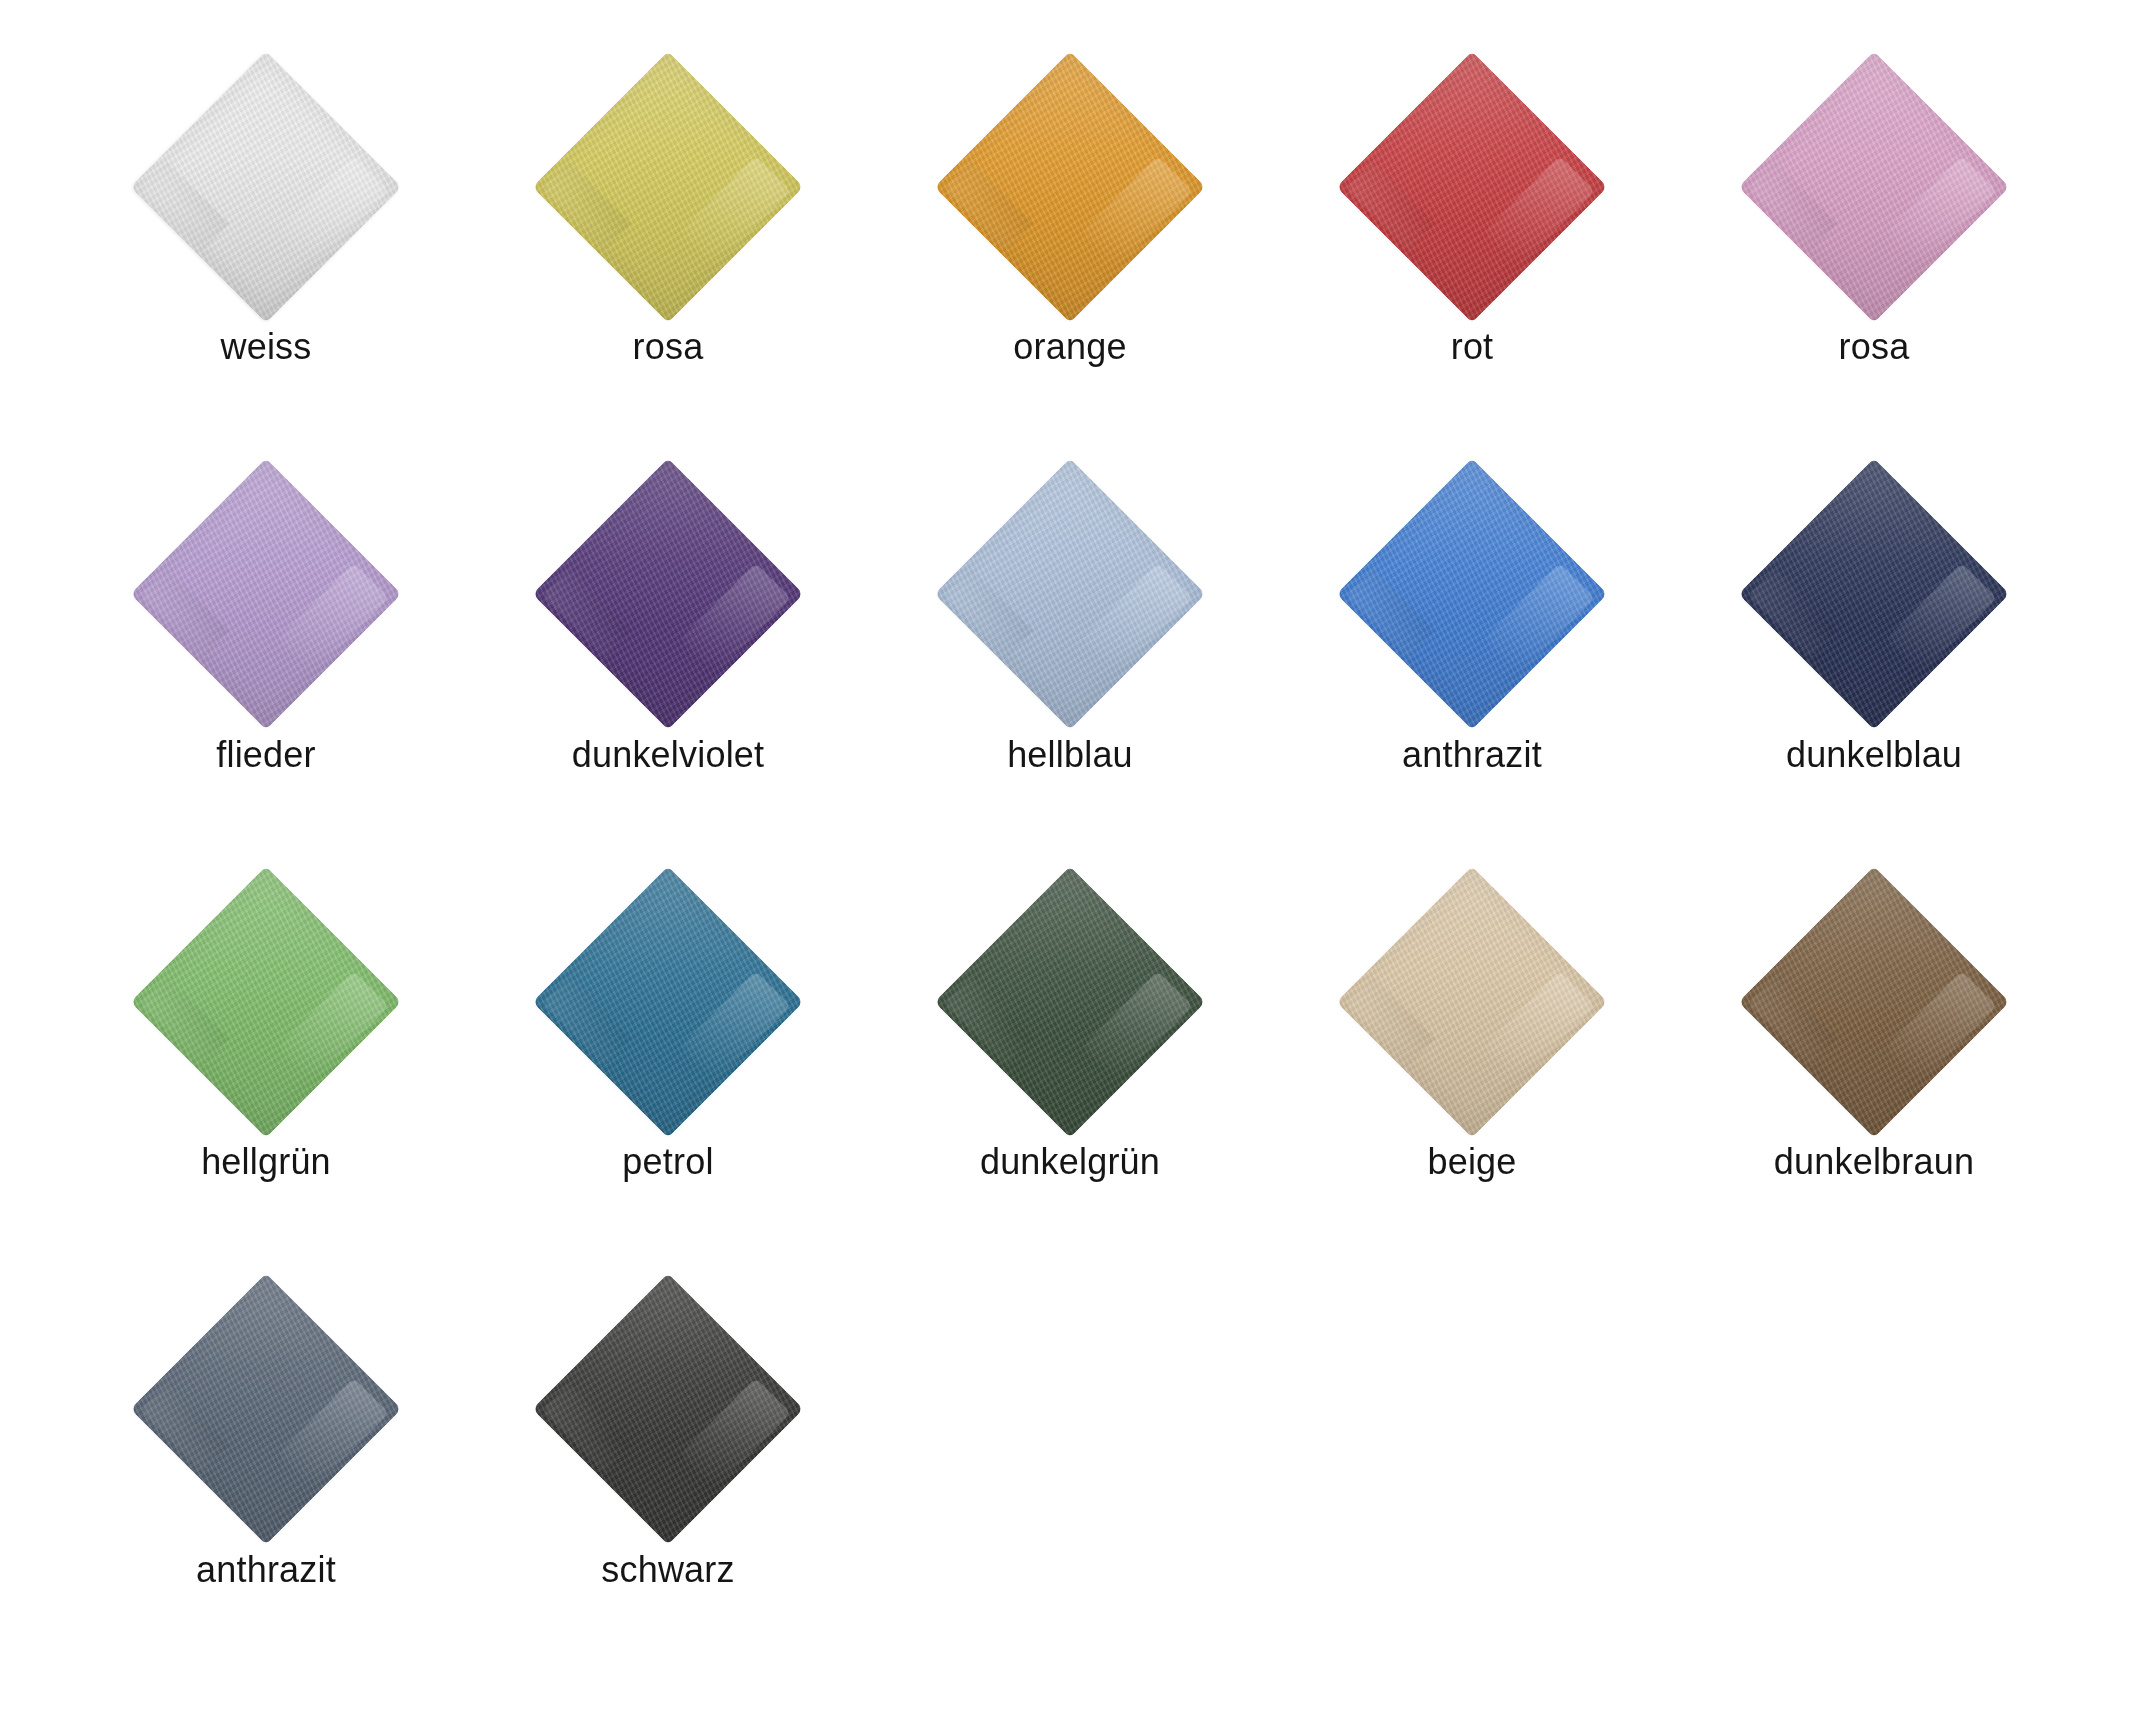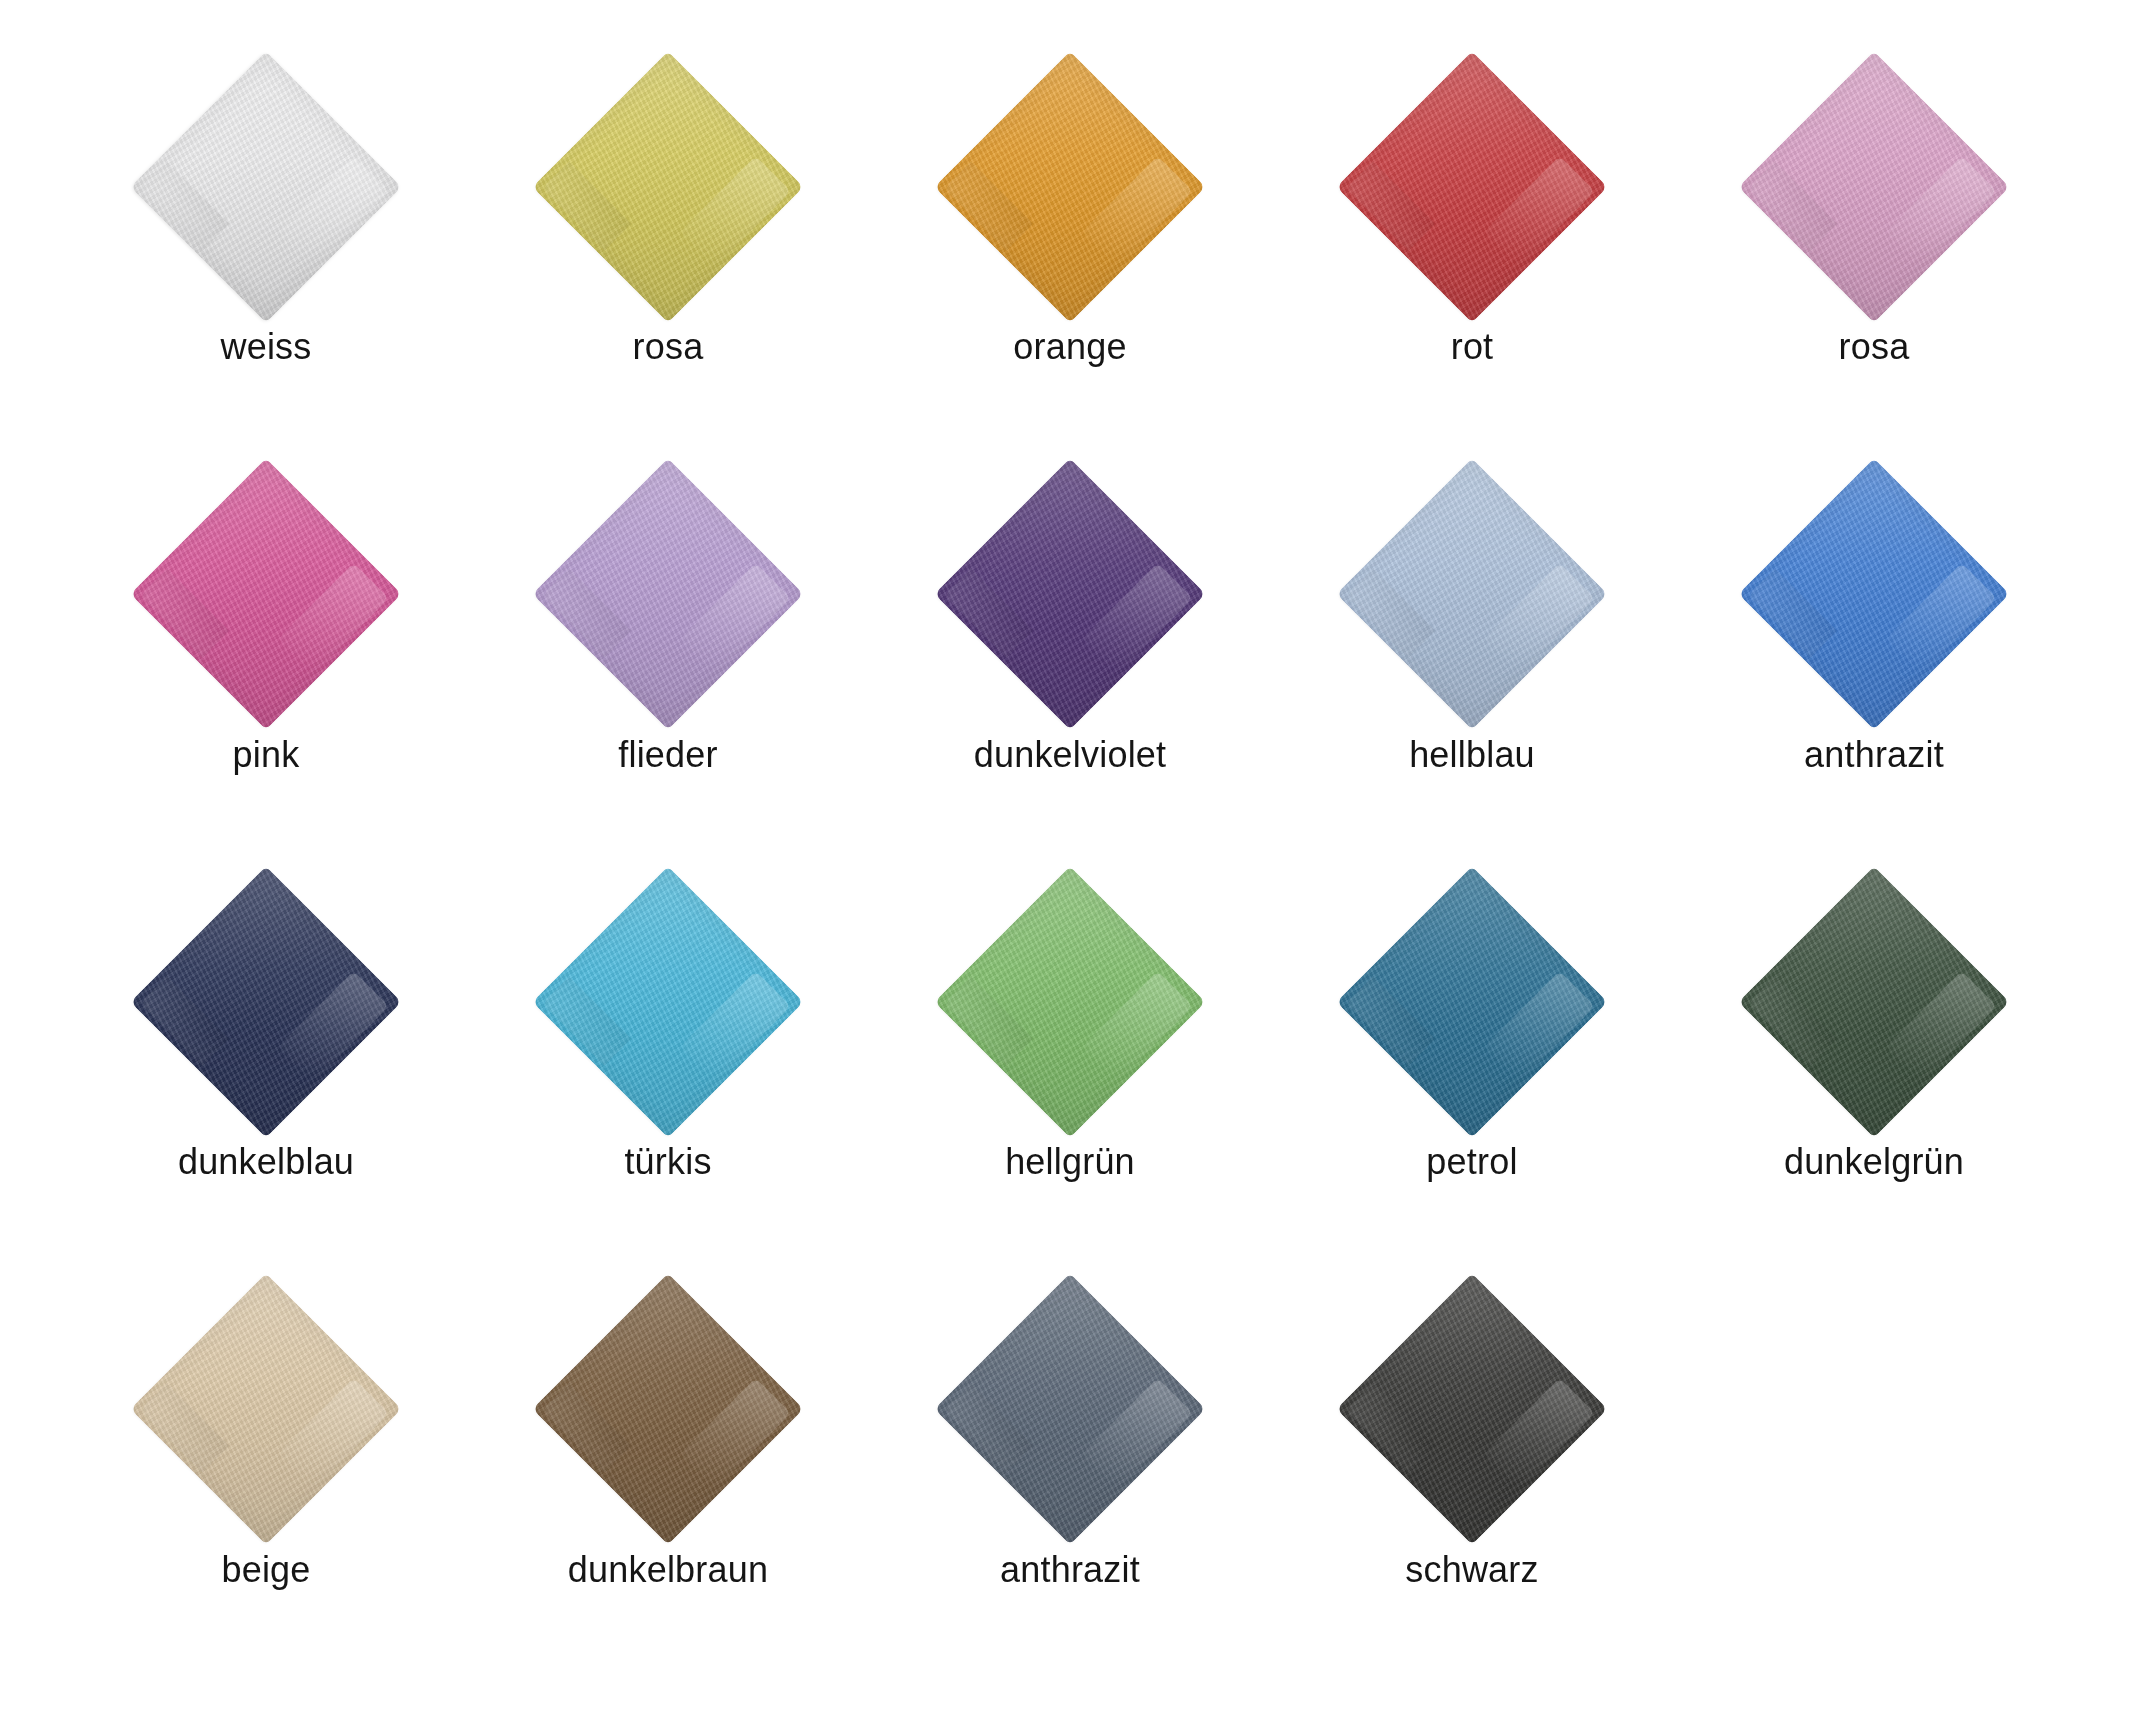--- a/index.html
+++ b/index.html
@@ -158,26 +158,20 @@
         <div class="label">rot</div>
       </div>
       <div class="cell">
         <div class="swatch-wrap">
           <div class="cloth" style="background-color: rgb(219, 162, 200);"></div>
         </div>
         <div class="label">rosa</div>
       </div>
       <div class="cell">
         <div class="swatch-wrap">
-          <div class="cloth" style="background-color: rgb(217, 88, 154);"></div>
-        </div>
-        <div class="label">pink</div>
-      </div>
-      <div class="cell">
-        <div class="swatch-wrap">
           <div class="cloth" style="background-color: rgb(183, 157, 210);"></div>
         </div>
         <div class="label">flieder</div>
       </div>
       <div class="cell">
         <div class="swatch-wrap">
           <div class="cloth" style="background-color: rgb(85, 57, 122);"></div>
         </div>
         <div class="label">dunkelviolet</div>
       </div>
@@ -191,26 +185,20 @@
         <div class="swatch-wrap">
           <div class="cloth" style="background-color: rgb(67, 128, 214);"></div>
         </div>
         <div class="label">anthrazit</div>
       </div>
       <div class="cell">
         <div class="swatch-wrap">
           <div class="cloth" style="background-color: rgb(43, 53, 89);"></div>
         </div>
         <div class="label">dunkelblau</div>
-      </div>
-      <div class="cell">
-        <div class="swatch-wrap">
-          <div class="cloth" style="background-color: rgb(74, 185, 220);"></div>
-        </div>
-        <div class="label">türkis</div>
       </div>
       <div class="cell">
         <div class="swatch-wrap">
           <div class="cloth" style="background-color: rgb(129, 191, 108);"></div>
         </div>
         <div class="label">hellgrün</div>
       </div>
       <div class="cell">
         <div class="swatch-wrap">
           <div class="cloth" style="background-color: rgb(46, 115, 151);"></div>

